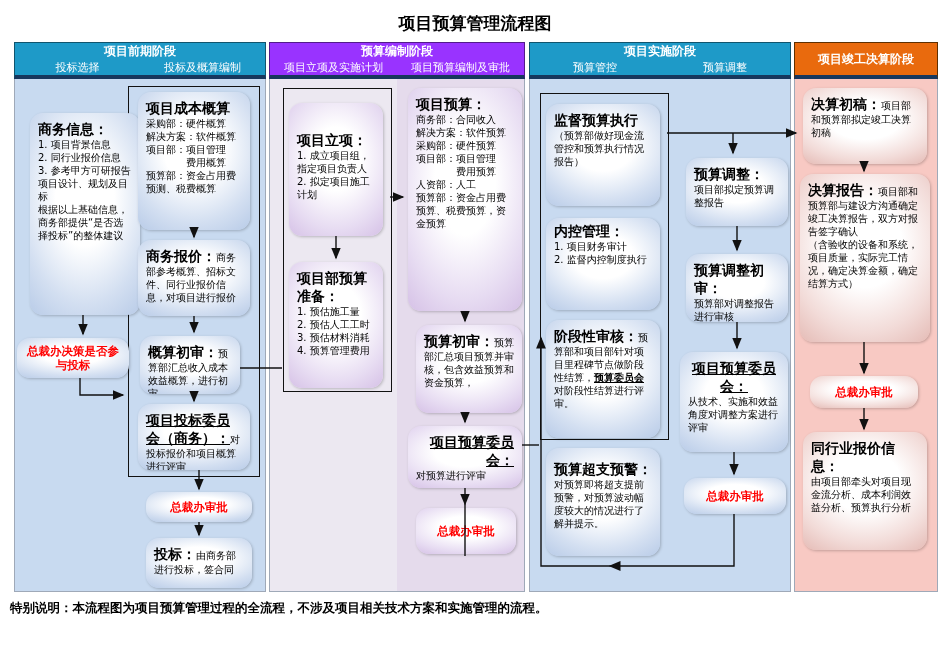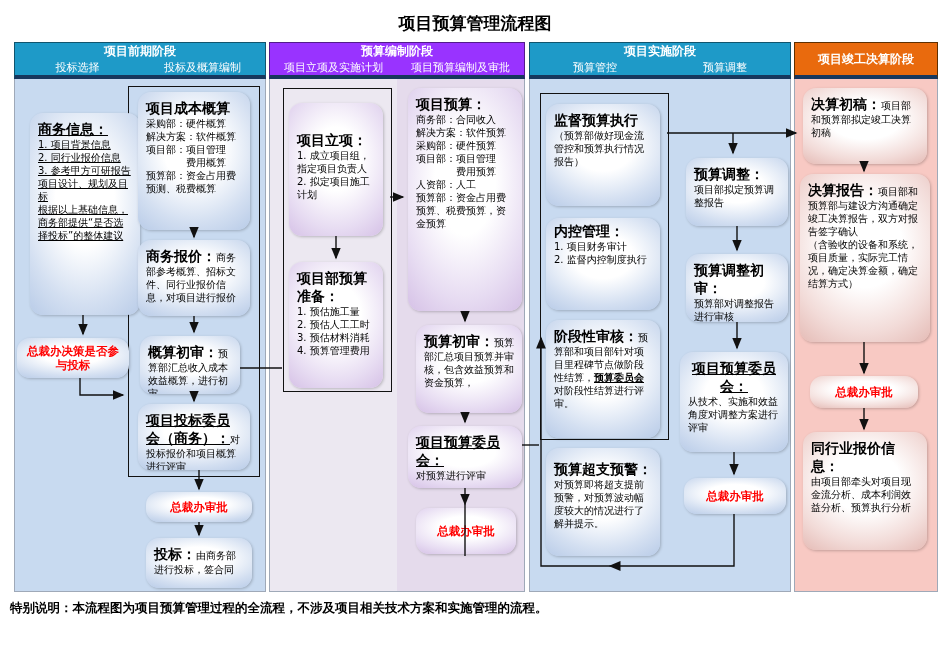--- a/index.html
+++ b/index.html
@@ -33,21 +33,21 @@
   .frame{position:absolute;border:1.5px solid #111;background:transparent;z-index:2;}
 
   
   .box{position:absolute;border-radius:13px;padding:7px 8px;font-size:10px;line-height:1.3;
     overflow:hidden;z-index:3;box-sizing:border-box;box-shadow:1px 1px 3px rgba(0,0,0,.22);}
   .box.blue{background:radial-gradient(ellipse 95% 85% at 50% 42%,#ffffff 28%,#D3DFF1 62%,#A9C0E2 100%);}
   .box.purple{background:radial-gradient(ellipse 95% 85% at 50% 42%,#ffffff 28%,#E7DCF2 62%,#CBB1DF 100%);}
   .box.pink{background:radial-gradient(ellipse 95% 85% at 50% 42%,#ffffff 30%,#F2DBD8 62%,#DDA9A2 100%);}
   .bt{font-weight:bold;font-size:14px;}
   .bt.block{display:block;}
-  .bt.u, .em-u{text-decoration:underline;}
+  .bt.u, .em-u{text-decoration:underline;text-align:right;}
   .bt.ctr{display:block;text-align:center;}
   .em-u{font-weight:bold;}
   .bb{white-space:pre-line;}
   .red-label{display:flex;align-items:center;justify-content:center;text-align:center;
     color:#FF0000;font-weight:bold;font-size:11.5px;line-height:1.25;}
 
   
   #arrows{position:absolute;left:0;top:0;z-index:5;pointer-events:none;}
 </style>
 </head>
@@ -99,21 +99,21 @@
     <div class="col-header hdr-orange">
       <div class="hrow1 tall">项目竣工决算阶段</div>
     </div>
     <div class="col-body body-pink"></div>
   </div>
 
   <div class="frame" style="left:128px;top:86px;width:130px;height:389px;"></div>
   <div class="frame" style="left:283px;top:88px;width:107px;height:302px;"></div>
   <div class="frame" style="left:540px;top:93px;width:127px;height:345px;"></div>
 
-  <div class="box blue" style="left:30px;top:113px;width:110px;height:202px;text-decoration:underline;">
+  <div class="box blue" style="left:30px;top:113px;width:110px;height:202px;">
     <span class="bt block">商务信息：</span><span class="bb">1. 项目背景信息
 2. 同行业报价信息
 3. 参考甲方可研报告
 项目设计、规划及目标
 根据以上基础信息，商务部提供“是否选择投标”的整体建议</span>
   </div>
   <div class="box blue red-label" style="left:17px;top:338px;width:112px;height:40px;">
     <span>总裁办决策是否参与投标</span>
   </div>
   <div class="box blue" style="left:138px;top:92px;width:112px;height:138px;">

